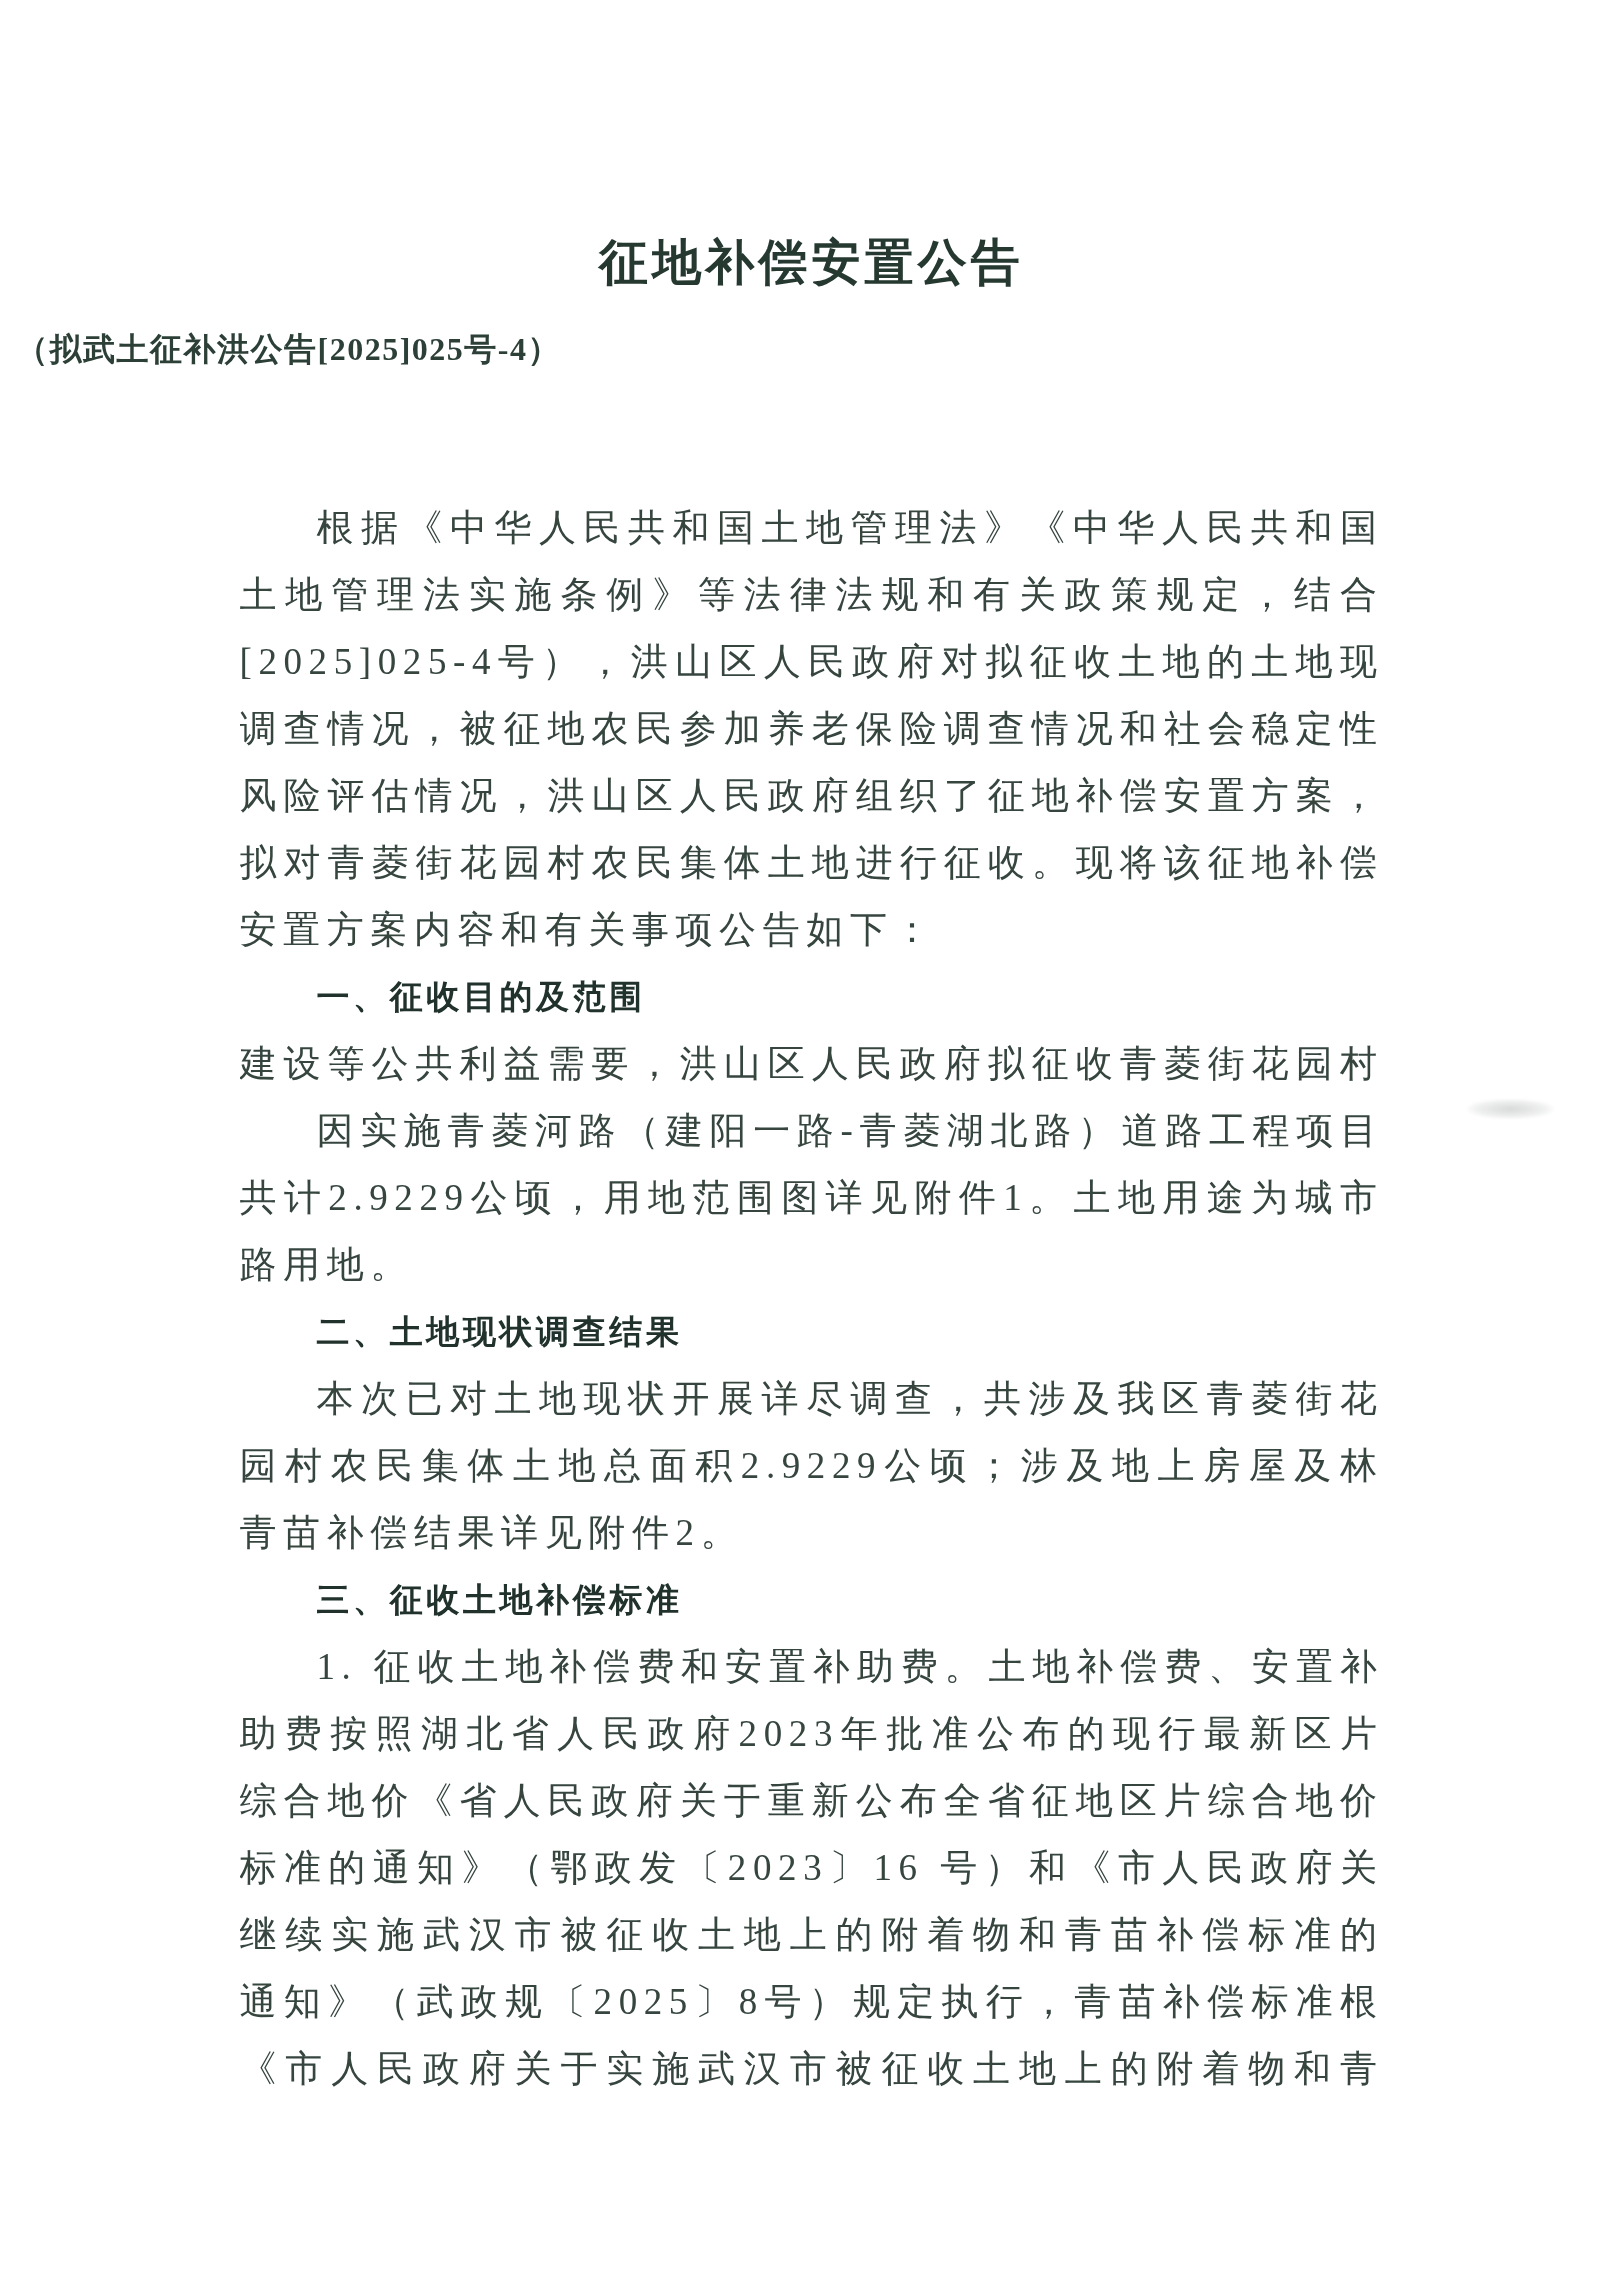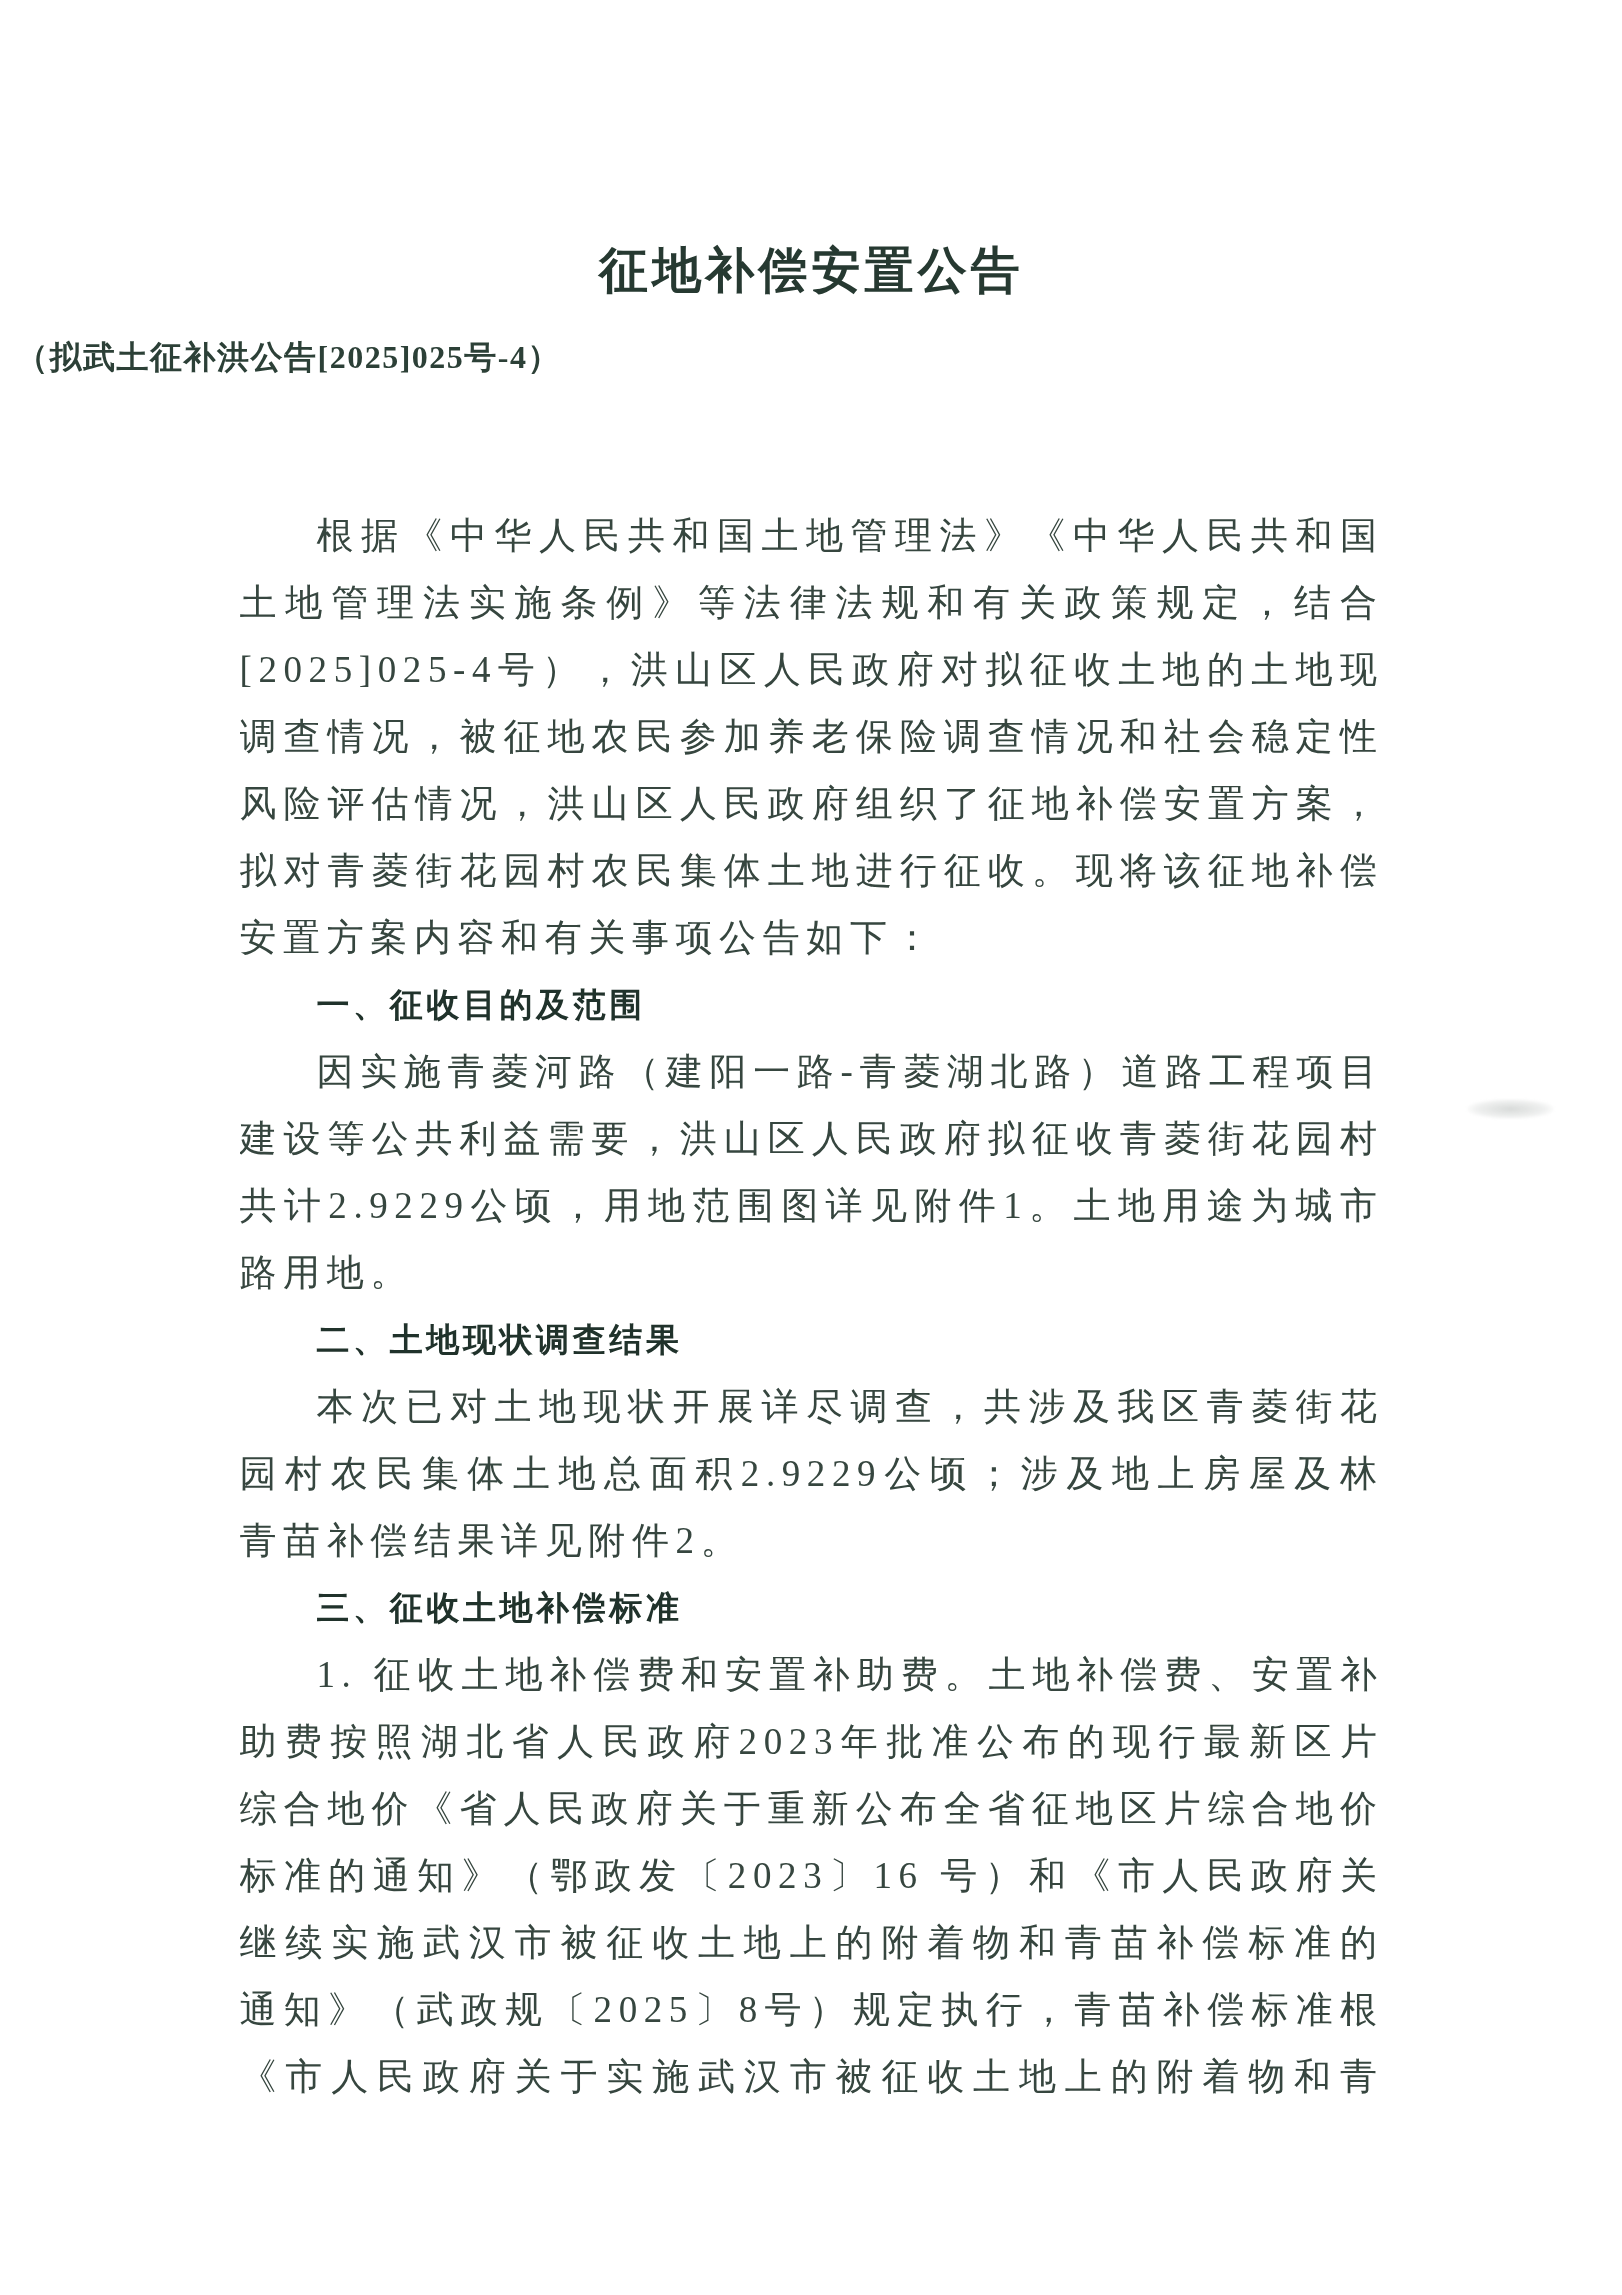--- a/index.html
+++ b/index.html
@@ -11,21 +11,21 @@
     position: relative;
     width: 1623px;
     height: 2295px;
     background: #ffffff;
     overflow: hidden;
     box-sizing: border-box;
     padding-top: 229px;
     font-family: "Liberation Serif", serif;
   }
   .doc-title {
-    margin: 16px;
+    margin: 8px;
     text-align: center;
     font-family: "Liberation Sans", sans-serif;
     font-weight: bold;
     font-size: 49px;
     line-height: 51px;
     letter-spacing: 4.1px;
     color: var(--title-color, #263931);
   }
   .doc-subtitle {
     margin: 44px 0 0 16px;
@@ -85,22 +85,22 @@
   <div class="doc-subtitle">（拟武土征补洪公告[2025]025号-4）</div>
   <div class="doc-body">
       <div class="line indent fill">根据《中华人民共和国土地管理法》《中华人民共和国</div>
       <div class="line fill">土地管理法实施条例》等法律法规和有关政策规定，结合</div>
       <div class="line fill">[2025]025-4号），洪山区人民政府对拟征收土地的土地现状</div>
       <div class="line fill">调查情况，被征地农民参加养老保险调查情况和社会稳定性</div>
       <div class="line fill">风险评估情况，洪山区人民政府组织了征地补偿安置方案，</div>
       <div class="line fill">拟对青菱街花园村农民集体土地进行征收。现将该征地补偿</div>
       <div class="line">安置方案内容和有关事项公告如下：</div>
       <div class="line heading indent">一、征收目的及范围</div>
+      <div class="line fill">建设等公共利益需要，洪山区人民政府拟征收青菱街花园村</div>
       <div class="line indent fill">因实施青菱河路（建阳一路-青菱湖北路）道路工程项目</div>
-      <div class="line fill">建设等公共利益需要，洪山区人民政府拟征收青菱街花园村</div>
       <div class="line fill">共计2.9229公顷，用地范围图详见附件1。土地用途为城市道</div>
       <div class="line">路用地。</div>
       <div class="line heading indent">二、土地现状调查结果</div>
       <div class="line indent fill">本次已对土地现状开展详尽调查，共涉及我区青菱街花</div>
       <div class="line fill">园村农民集体土地总面积2.9229公顷；涉及地上房屋及林木、</div>
       <div class="line">青苗补偿结果详见附件2。</div>
       <div class="line heading indent">三、征收土地补偿标准</div>
       <div class="line indent fill">1. 征收土地补偿费和安置补助费。土地补偿费、安置补</div>
       <div class="line fill">助费按照湖北省人民政府2023年批准公布的现行最新区片</div>
       <div class="line fill">综合地价《省人民政府关于重新公布全省征地区片综合地价</div>

